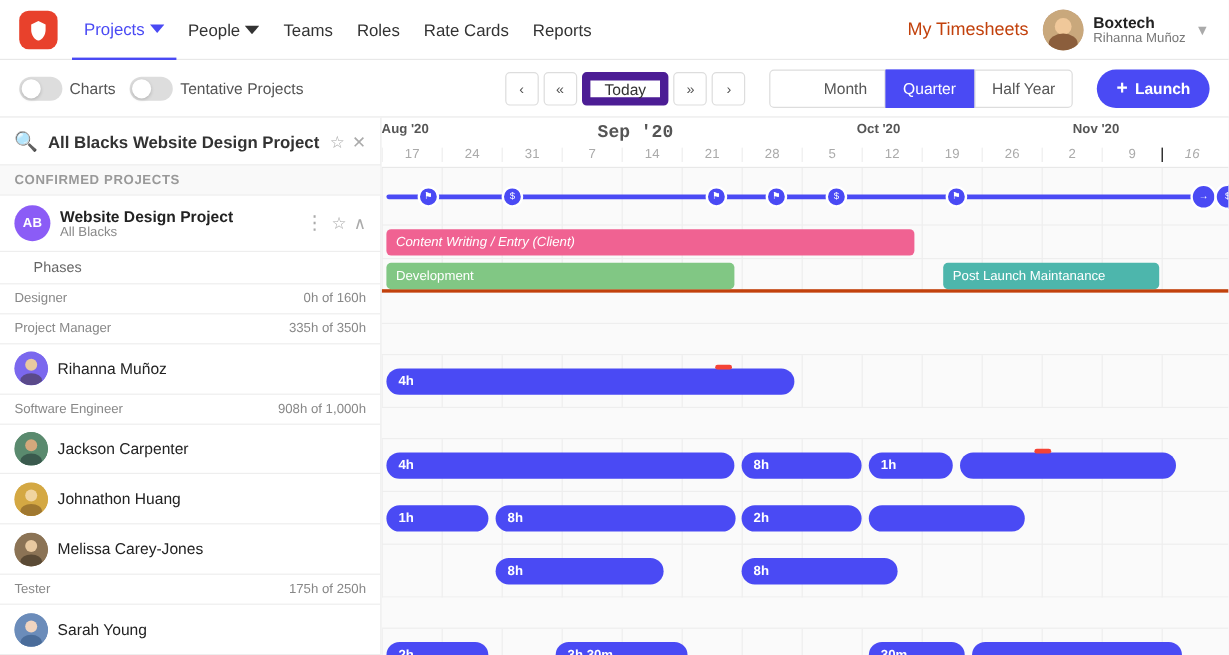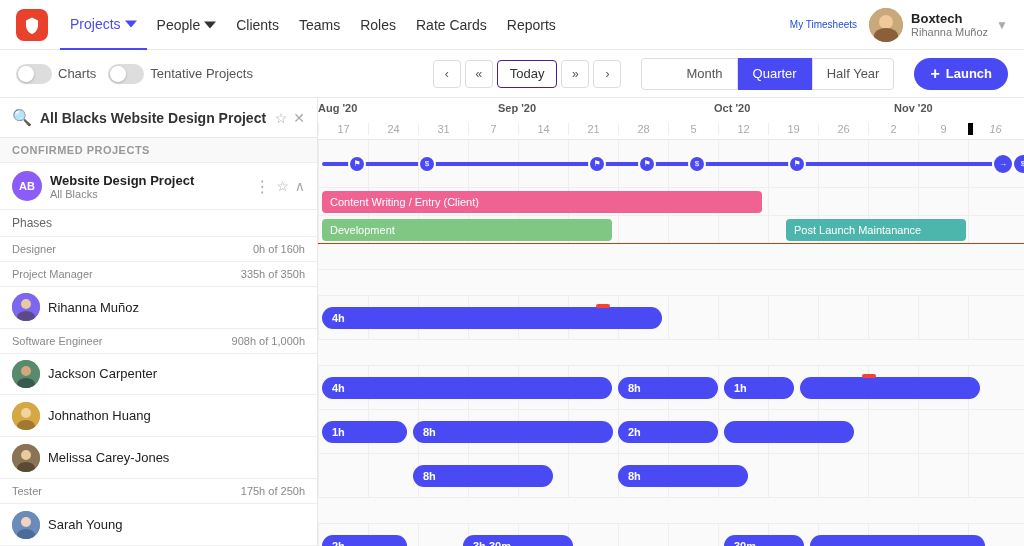--- a/index.html
+++ b/index.html
@@ -9,39 +9,39 @@
     .topnav {
       display: flex; align-items: center; background: #fff;
       border-bottom: 1px solid #e8e8e8; padding: 0 16px; height: 50px;
     }
     .logo { width: 32px; height: 32px; background: #e8412c; border-radius: 8px; display: flex; align-items: center; justify-content: center; margin-right: 12px; flex-shrink: 0; }
     .logo svg { width: 18px; height: 18px; fill: #fff; }
     .nav-item { display: flex; align-items: center; gap: 4px; padding: 0 10px; height: 50px; cursor: pointer; font-size: 14px; color: #333; font-weight: 500; position: relative; }
     .nav-item.active { color: #4a4af4; border-bottom: 2px solid #4a4af4; }
     .nav-item svg { width: 12px; height: 12px; }
     .nav-spacer { flex: 1; }
-    .my-timesheets { font-size: 10px; color: #1d4ed8; margin-right: 12px; cursor: pointer; }
+    .my-timesheets { font-size: 15px; color: #c2410c; margin-right: 12px; cursor: pointer; }
     .user-area { display: flex; align-items: center; gap: 8px; cursor: pointer; }
     .user-avatar { width: 34px; height: 34px; border-radius: 50%; background: #c0a080; overflow: hidden; display: flex; align-items: center; justify-content: center; }
     .user-info { display: flex; flex-direction: column; }
     .user-company { font-weight: 600; font-size: 13px; color: #222; }
     .user-name { font-size: 11px; color: #777; }
 
     
     .toolbar {
       display: flex; align-items: center; background: #fff;
       border-bottom: 1px solid #e8e8e8; padding: 0 16px; height: 48px; gap: 12px;
     }
     .toggle-wrap { display: flex; align-items: center; gap: 6px; font-size: 13px; color: #555; }
     .toggle { width: 36px; height: 20px; background: #ddd; border-radius: 10px; position: relative; cursor: pointer; }
     .toggle-knob { width: 16px; height: 16px; background: #fff; border-radius: 50%; position: absolute; top: 2px; left: 2px; box-shadow: 0 1px 3px rgba(0,0,0,0.2); }
     .toolbar-spacer { flex: 1; }
     .nav-controls { display: flex; align-items: center; gap: 4px; }
     .nav-btn { width: 28px; height: 28px; border: 1px solid #ddd; border-radius: 4px; background: #fff; cursor: pointer; display: flex; align-items: center; justify-content: center; color: #555; font-size: 12px; }
-    .today-btn { padding: 0 12px; height: 28px; border: 1px solid #4c1d95; border-radius: 4px; background: #fff; cursor: pointer; font-size: 13px; color: #333; font-weight: 500; }
+    .today-btn { padding: 0 12px; height: 28px; border: 7px solid #4c1d95; border-radius: 4px; background: #fff; cursor: pointer; font-size: 13px; color: #333; font-weight: 500; }
     .period-btns { display: flex; margin-left: 8px; }
     .period-btn { padding: 0 14px; height: 32px; border: 1px solid #ddd; background: #fff; cursor: pointer; font-size: 13px; color: #555; font-weight: 500; }
     .period-btn:first-child { border-radius: 4px 0 0 4px; padding-left: 44px; }
     .period-btn:last-child { border-radius: 0 4px 4px 0; }
     .period-btn.active { background: #4a4af4; color: #fff; border-color: #4a4af4; }
     .create-btn { display: flex; align-items: center; gap: 6px; background: #4a4af4; color: #fff; border: none; border-radius: 20px; padding: 0 16px; height: 32px; cursor: pointer; font-size: 13px; font-weight: 600; margin-left: 8px; }
 
     
     .gantt-container { display: flex; height: calc(546px - 50px - 48px); overflow: hidden; }
     .left-panel { width: 318px; flex-shrink: 0; background: #fff; border-right: 1px solid #e8e8e8; display: flex; flex-direction: column; }
@@ -56,21 +56,21 @@
     .project-row { display: flex; align-items: center; padding: 8px 12px; border-bottom: 1px solid #eee; gap: 8px; height: 48px; }
     .project-avatar { width: 30px; height: 30px; border-radius: 50%; background: #333; flex-shrink: 0; display: flex; align-items: center; justify-content: center; color: #fff; font-size: 11px; font-weight: 700; }
     .project-info { flex: 1; }
     .project-name { font-size: 13px; font-weight: 600; color: #222; }
     .project-client { font-size: 11px; color: #888; }
     .project-actions { display: flex; gap: 6px; align-items: center; }
     .dot-menu { color: #aaa; cursor: pointer; font-size: 16px; }
     .star-icon { color: #aaa; cursor: pointer; font-size: 14px; }
     .chevron-up { color: #aaa; cursor: pointer; font-size: 14px; }
 
-    .phases-row { display: flex; align-items: center; padding: 4px 12px; height: 28px; border-bottom: 1px solid #eee; }
+    .phases-row { display: flex; align-items: center; padding: 4px 28px; height: 28px; border-bottom: 1px solid #eee; }
     .phases-label { font-size: 12px; color: #666; }
 
     .role-row { display: flex; align-items: center; padding: 4px 12px; height: 26px; border-bottom: 1px solid #eee; justify-content: space-between; }
     .role-name { font-size: 11px; color: #888; }
     .role-hours { font-size: 11px; color: #888; }
 
     .person-row { display: flex; align-items: center; padding: 6px 12px; border-bottom: 1px solid #eee; gap: 8px; height: 44px; }
     .person-avatar { width: 28px; height: 28px; border-radius: 50%; flex-shrink: 0; overflow: hidden; display: flex; align-items: center; justify-content: center; font-size: 11px; font-weight: 700; color: #fff; }
     .person-name { font-size: 13px; color: #222; font-weight: 500; flex: 1; }
 
@@ -90,23 +90,20 @@
     <span>Projects</span>
     <svg viewBox="0 0 10 6" fill="currentColor">
         <path d="M0 0l5 6 5-6z"></path>
       </svg>
   </div>
   <div class="nav-item">
     <span>People</span>
     <svg viewBox="0 0 10 6" fill="currentColor">
         <path d="M0 0l5 6 5-6z"></path>
       </svg>
-  </div>
-  <div class="nav-item">
-    <span>Clients</span>
   </div>
   <div class="nav-item">
     <span>Teams</span>
   </div>
   <div class="nav-item">
     <span>Roles</span>
   </div>
   <div class="nav-item">
     <span>Rate Cards</span>
   </div>
@@ -274,41 +271,41 @@
   </div>
 
   <div class="right-panel">
 
     <div style="position:relative; background:#fff; border-bottom:1px solid #e8e8e8; height:42px; display:flex; flex-shrink:0;">
 
       <div style="display:flex; position:relative; width:100%;">
 
         <div style="position:absolute; top:4px; left:0px; font-size:11px; color:#555; font-weight:600;">Aug '20</div>
 
-        <div style="position:absolute; top:4px; left:180px; font-size:11px; color:#555; font-weight:600;">Sep '20</div>
+        <div style="position:absolute; top:4px; left:180px; font-size:15px; color:#555; font-weight:600;font-family:Liberation Mono, monospace;">Sep '20</div>
 
         <div style="position:absolute; top:4px; left:396px; font-size:11px; color:#555; font-weight:600;">Oct '20</div>
 
         <div style="position:absolute; top:4px; left:576px; font-size:11px; color:#555; font-weight:600;">Nov '20</div>
 
         <div style="display:flex; align-items:flex-end; padding-bottom:4px; margin-top:16px;">
           <div style="width:50px; border-left:1px solid #eee; display:flex; align-items:center; justify-content:center; font-size:11px; color:#aaa;">17</div>
           <div style="width:50px; border-left:1px solid #eee; display:flex; align-items:center; justify-content:center; font-size:11px; color:#aaa;">24</div>
           <div style="width:50px; border-left:1px solid #eee; display:flex; align-items:center; justify-content:center; font-size:11px; color:#aaa;">31</div>
           <div style="width:50px; border-left:1px solid #eee; display:flex; align-items:center; justify-content:center; font-size:11px; color:#aaa;">7</div>
           <div style="width:50px; border-left:1px solid #eee; display:flex; align-items:center; justify-content:center; font-size:11px; color:#aaa;">14</div>
           <div style="width:50px; border-left:1px solid #eee; display:flex; align-items:center; justify-content:center; font-size:11px; color:#aaa;">21</div>
           <div style="width:50px; border-left:1px solid #eee; display:flex; align-items:center; justify-content:center; font-size:11px; color:#aaa;">28</div>
           <div style="width:50px; border-left:1px solid #eee; display:flex; align-items:center; justify-content:center; font-size:11px; color:#aaa;">5</div>
           <div style="width:50px; border-left:1px solid #eee; display:flex; align-items:center; justify-content:center; font-size:11px; color:#aaa;">12</div>
           <div style="width:50px; border-left:1px solid #eee; display:flex; align-items:center; justify-content:center; font-size:11px; color:#aaa;">19</div>
           <div style="width:50px; border-left:1px solid #eee; display:flex; align-items:center; justify-content:center; font-size:11px; color:#aaa;">26</div>
           <div style="width:50px; border-left:1px solid #eee; display:flex; align-items:center; justify-content:center; font-size:11px; color:#aaa;">2</div>
           <div style="width:50px; border-left:1px solid #eee; display:flex; align-items:center; justify-content:center; font-size:11px; color:#aaa;">9</div>
-          <div style="width:50px; border-left:5px solid #000000; display:flex; align-items:center; justify-content:center; font-size:11px; color:#aaa;font-style:italic;">16</div>
+          <div style="width:50px; border-left:1px solid #000000; display:flex; align-items:center; justify-content:center; font-size:11px; color:#aaa;font-style:italic;">16</div>
         </div>
       </div>
     </div>
 
     <div style="flex:1; position:relative; overflow:hidden;">
 
       <div style="position:absolute; top:0; left:0; right:0; bottom:0; display:flex; pointer-events:none;">
         <div style="width:50px; border-left:1px solid #eee; height:100%;"></div>
         <div style="width:50px; border-left:1px solid #eee; height:100%;"></div>
         <div style="width:50px; border-left:1px solid #eee; height:100%;"></div>
@@ -352,25 +349,25 @@
             <span style="color:#fff; font-size:8px;">→</span>
           </div>
         <div style="position:absolute; top:50%; transform:translateY(-50%); right:-10px; width:22px; height:22px; background:#4a4af4; border-radius:50%; display:flex; align-items:center; justify-content:center; border:2px solid #fff;">
             <span style="color:#fff; font-size:8px;">$</span>
           </div>
       </div>
 
       <div style="height:28px; border-bottom:1px solid #eee; position:relative;">
 
         <div style="position:absolute; top:3px; left:4px; width:440px; height:22px; background:#f06292; border-radius:4px; display:flex; align-items:center; padding:0 8px;">
-          <span style="color:#fff; font-size:11px; white-space:nowrap;">Content Writing / Entry (Client)</span>
-        </div>
-      </div>
-
-      <div style="height:28px; border-bottom:1px solid #c2410c; position:relative;">
+          <span style="color:#fff; font-size:11px; white-space:nowrap;font-style:italic;">Content Writing / Entry (Client)</span>
+        </div>
+      </div>
+
+      <div style="height:28px; border-bottom:3px solid #c2410c; position:relative;">
 
         <div style="position:absolute; top:3px; left:4px; width:290px; height:22px; background:#81c784; border-radius:4px; display:flex; align-items:center; padding:0 8px;">
           <span style="color:#fff; font-size:11px;">Development</span>
         </div>
 
 
         <div style="position:absolute; top:3px; left:468px; width:180px; height:22px; background:#4db6ac; border-radius:4px; display:flex; align-items:center; padding:0 8px;">
           <span style="color:#fff; font-size:11px; white-space:nowrap;">Post Launch Maintanance</span>
         </div>
       </div>

